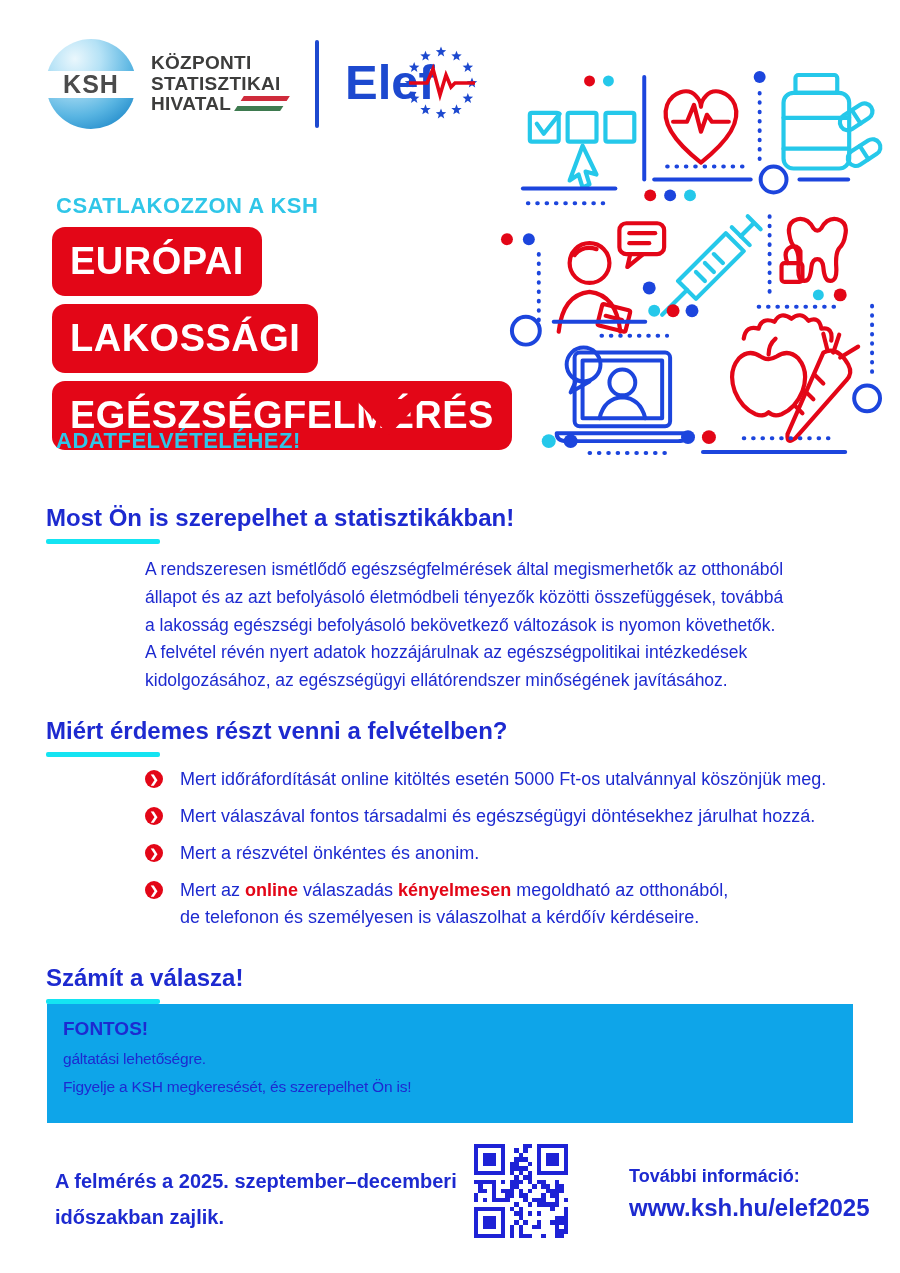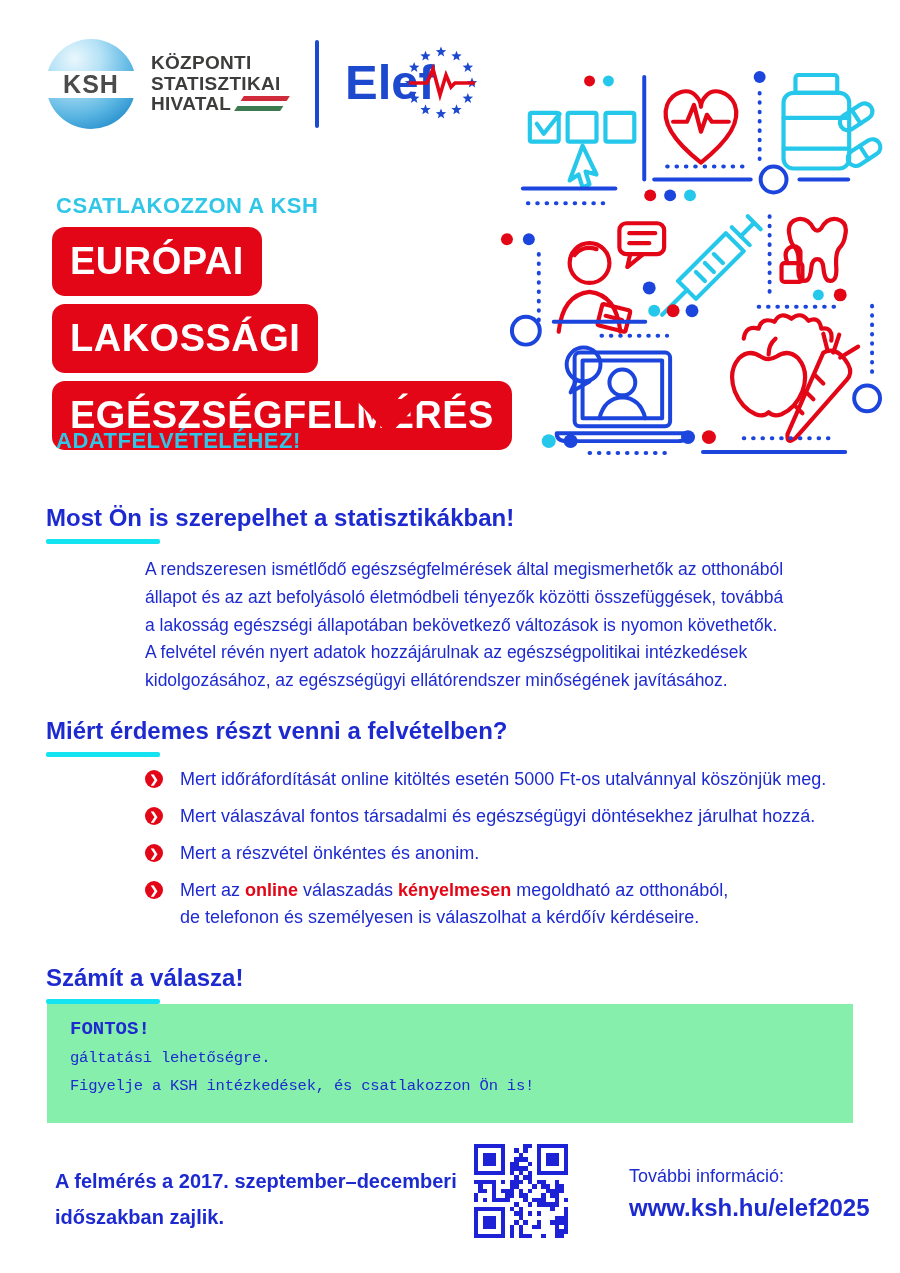--- a/index.html
+++ b/index.html
@@ -32,28 +32,28 @@
   .h .bar { margin-top:7px; width:114px; height:4.5px; background:#14e4f2; border-radius:2px; }
   .h1 { left:46px; top:504px; } .h2 { left:46px; top:717px; } .h3 { left:46px; top:964px;text-align:right; }
   .intro { left:145px; top:556px; font-size:17.5px; line-height:27.8px; white-space:nowrap; }
   .bullets { left:145px; top:766px; }
   .bullet { display:flex; gap:17px; margin-bottom:10px; font-size:18px; line-height:27px; white-space:nowrap; }
   .bmark { flex:0 0 auto; width:18px; height:18px; border-radius:50%; background:#e30617; color:#fff;
     font-size:11px; font-weight:bold; display:flex; align-items:center; justify-content:center; margin-top:4px; }
   .em { color:#e30617; font-weight:bold; }
 
   
-  .fbox { left:47px; top:1004px; width:806px; height:119px; background:#86efac; padding:14px 23px;font-family:Liberation Mono, monospace; }
+  .fbox { left:47px; top:1004px; width:806px; height:119px; background:#0ea5e9; padding:14px 16px; }
   .fbox .ft { font-size:19px; font-weight:bold; margin-bottom:5px; }
   .fbox .fl { font-size:15.5px; line-height:27.5px; letter-spacing:-0.2px; white-space:nowrap; }
 
   
   .period { left:55px; top:1163px; font-size:20px; font-weight:bold; line-height:36px; }
   .qr { left:474px; top:1144px; width:94px; height:94px; }
-  .moreinfo-label { left:629px; top:1166px; font-size:18px; font-weight:normal; }
+  .moreinfo-label { left:629px; top:1166px; font-size:18px; font-weight:bold; }
   .url { left:629px; top:1194px; font-size:24px; font-weight:bold; }
 
   
   .illus { left:498px; top:66px; width:388px; height:412px; }
   .sb { stroke:#1c45dd; stroke-width:4; fill:none; }
   .sr { stroke:#e30617; stroke-width:4.2; fill:none; }
   .sc { stroke:#25c8ea; stroke-width:4.2; fill:none; }
   .dash { stroke-dasharray:0.6 8.8; }
   .fb { fill:#1c45dd; } .fr { fill:#e30617; } .fc { fill:#25c8ea; }
   .ekg { stroke:#e30617; stroke-width:3.6; fill:none; }
@@ -230,21 +230,21 @@
   <div class="abs tail"></div>
   <div class="abs tagline">ADATFELVÉTELÉHEZ!</div>
 
   <div class="abs h h1">
     <div>Most Ön is szerepelhet a statisztikákban!</div>
     <div class="bar"></div>
   </div>
   <div class="abs intro">
     <div>A rendszeresen ismétlődő egészségfelmérések által megismerhetők az otthonából</div>
     <div>állapot és az azt befolyásoló életmódbeli tényezők közötti összefüggések, továbbá</div>
-    <div>a lakosság egészségi állapotában bekövetkező változások is nyomon követhetők.</div>
+    <div>a lakosság egészségi befolyásoló bekövetkező változások is nyomon követhetők.</div>
     <div>A felvétel révén nyert adatok hozzájárulnak az egészségpolitikai intézkedések</div>
     <div>kidolgozásához, az egészségügyi ellátórendszer minőségének javításához.</div>
   </div>
 
   <div class="abs h h2">
     <div>Miért érdemes részt venni a felvételben?</div>
     <div class="bar"></div>
   </div>
   <div class="abs bullets">
     <div class="bullet">
@@ -271,25 +271,25 @@
   </div>
 
   <div class="abs h h3">
     <div>Számít a válasza!</div>
     <div class="bar"></div>
   </div>
 
   <div class="abs fbox">
     <div class="ft">FONTOS!</div>
     <div class="fl">gáltatási lehetőségre.</div>
-    <div class="fl">Figyelje a KSH intézkedések, és csatlakozzon Ön is!</div>
+    <div class="fl">Figyelje a KSH megkeresését, és szerepelhet Ön is!</div>
   </div>
 
   <div class="abs period">
-    <div>A felmérés a 2017. szeptember–decemberi</div>
+    <div>A felmérés a 2025. szeptember–decemberi</div>
     <div>időszakban zajlik.</div>
   </div>
   <svg id="qr" class="abs qr" viewBox="0 0 21 21" shape-rendering="crispEdges" fill="#1e22d6">
       <path fill-rule="evenodd" d="M0 0h7v7h-7zM1 1v5h5v-5z"></path>
       <rect x="2" y="2" width="3" height="3"></rect>
       <path fill-rule="evenodd" d="M14 0h7v7h-7zM15 1v5h5v-5z"></path>
       <rect x="16" y="2" width="3" height="3"></rect>
       <path fill-rule="evenodd" d="M0 14h7v7h-7zM1 15v5h5v-5z"></path>
       <rect x="2" y="16" width="3" height="3"></rect>
       <rect x="11" y="0" width="1" height="1"></rect>

